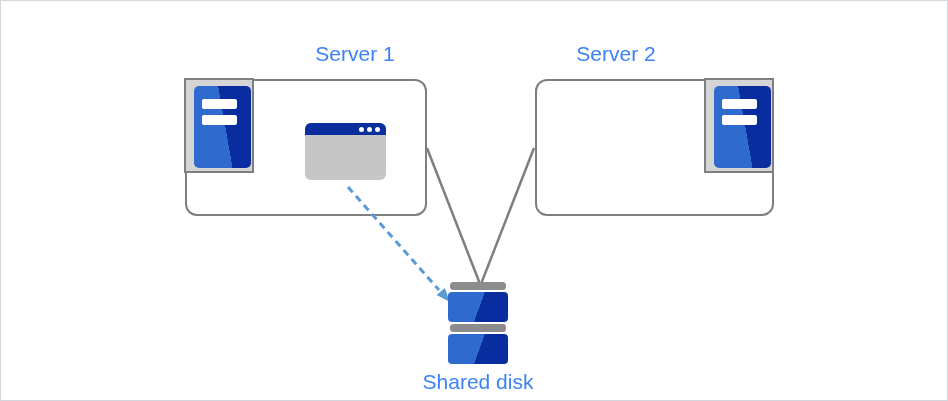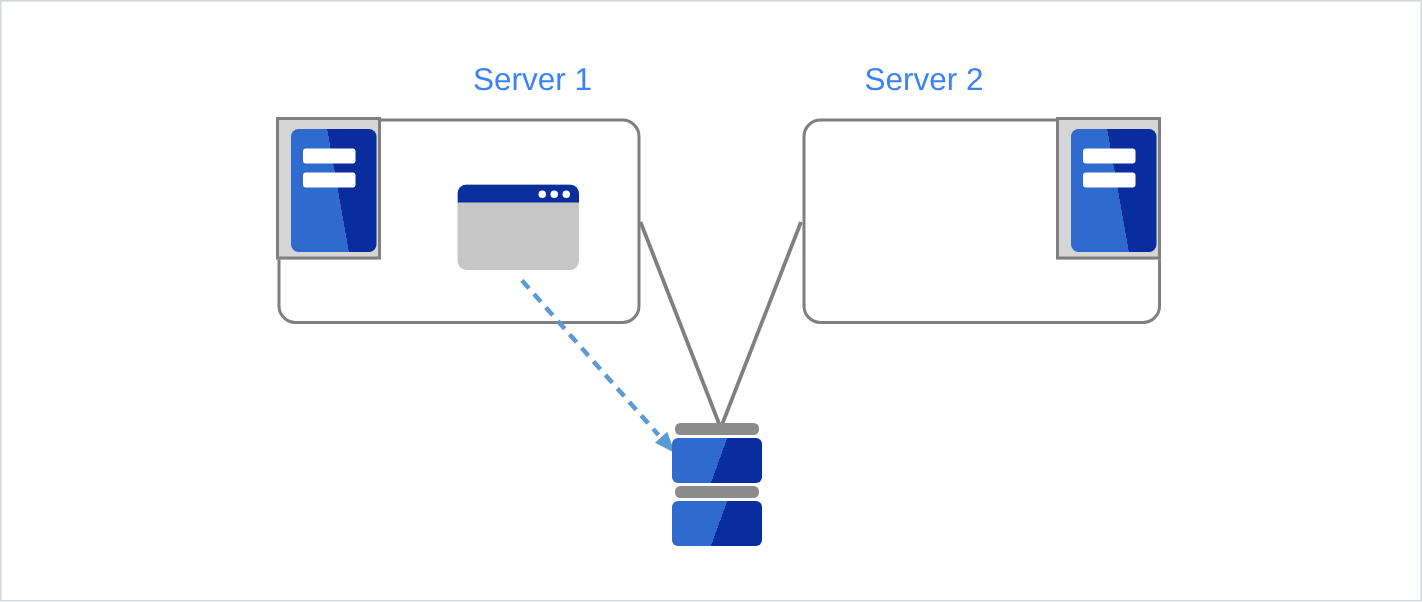--- a/index.html
+++ b/index.html
@@ -92,14 +92,15 @@
     <line x1="347" y1="186" x2="438" y2="289" stroke="#5b9bd5" stroke-width="3" stroke-dasharray="7 5"></line>
     <polygon points="449,301 435.6,294.1 443.8,286.9" fill="#5b9bd5"></polygon>
   </svg>
 
   <div class="disk">
     <div class="disk-bar db1"></div>
     <div class="disk-block blk1"></div>
     <div class="disk-bar db2"></div>
     <div class="disk-block blk2"></div>
   </div>
+  <div class="label lbl-disk">Shared disk</div>
 
 </div>
 
 </body></html>

